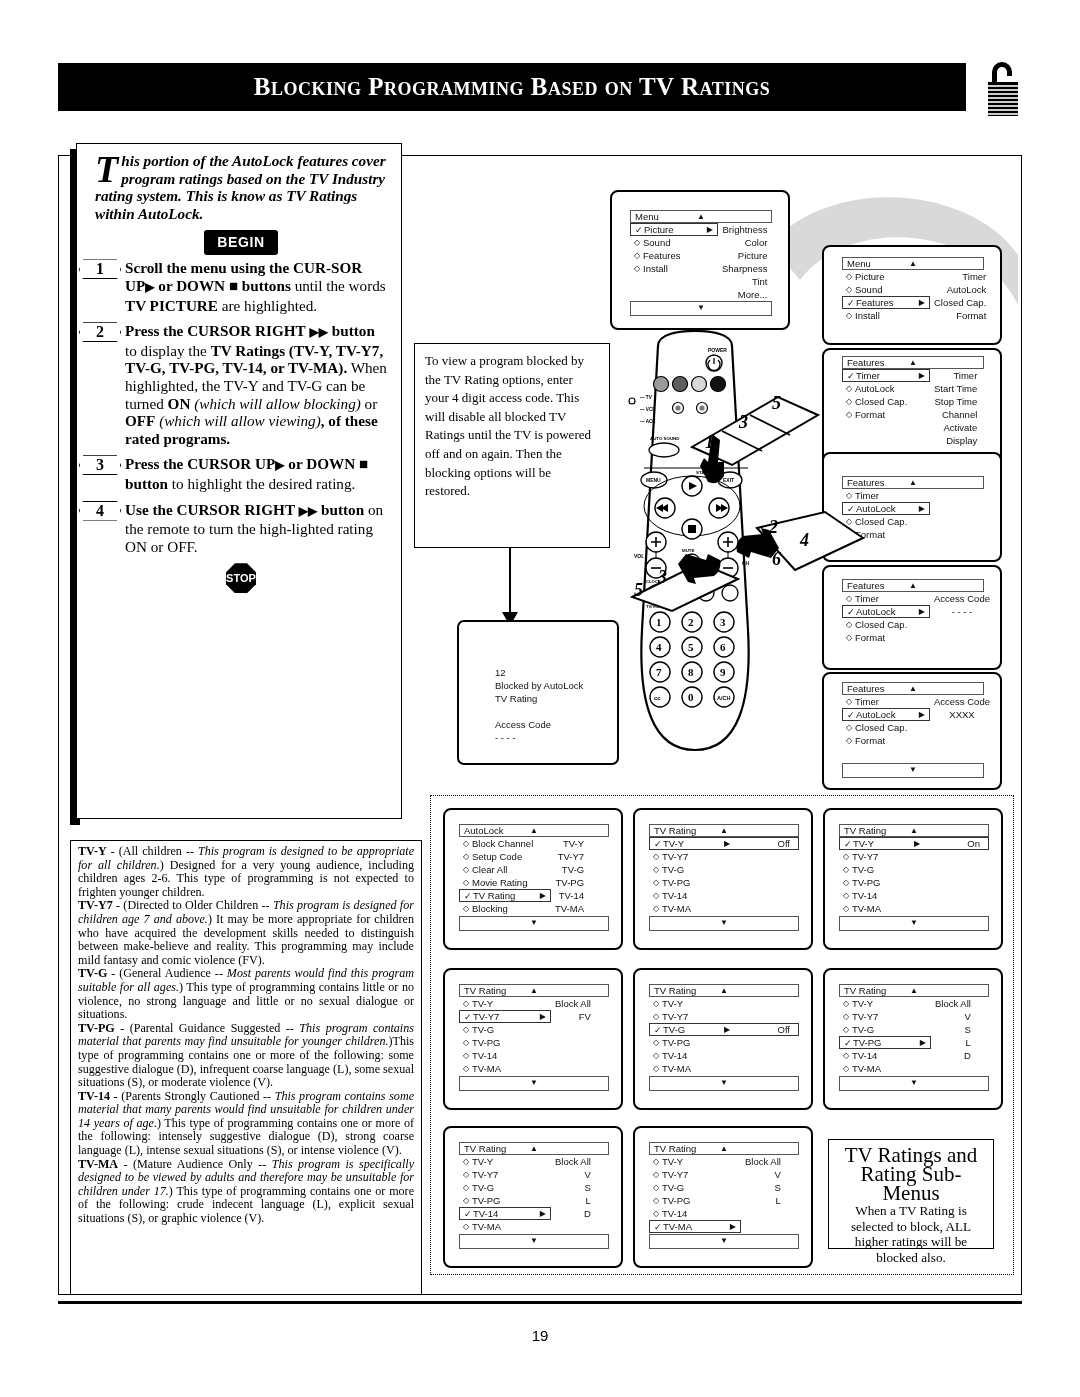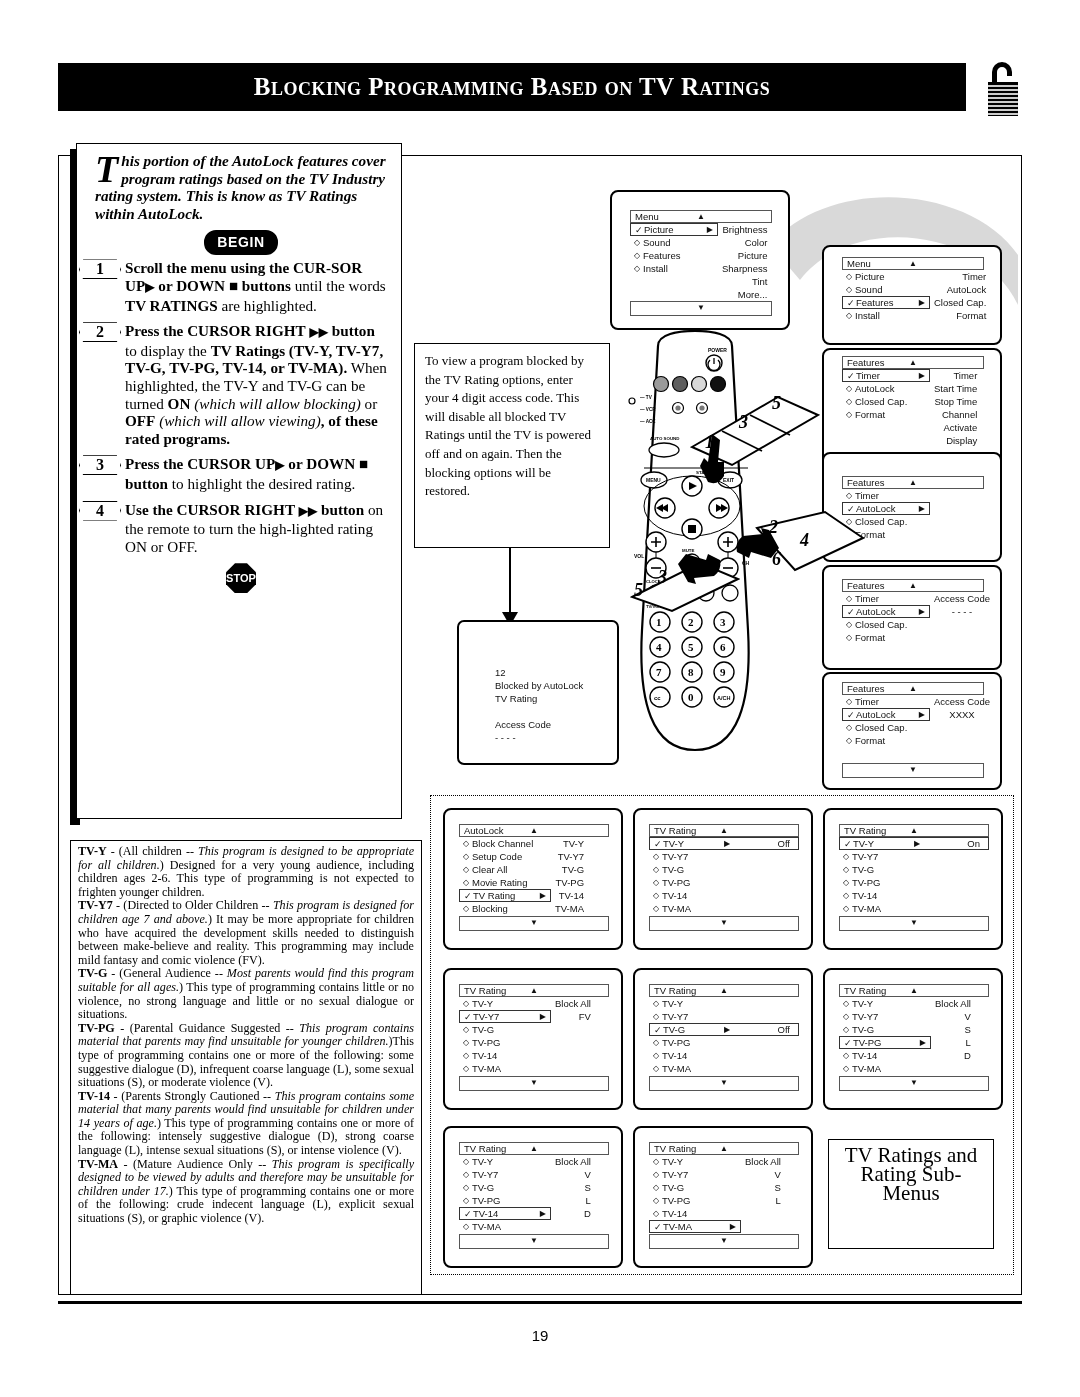--- a/index.html
+++ b/index.html
@@ -25,21 +25,21 @@
 
   
   .instr{position:absolute;left:76px;top:143px;width:326px;height:676px;
       background:#fff;border:1.5px solid #000;box-sizing:border-box;padding:8px 14px 6px 18px;}
   .instr-shadow{position:absolute;left:70px;top:149px;width:10px;height:676px;background:#000;}
   .instr p{margin:0 0 8px 0;font-size:15.2px;line-height:17.6px;}
   .ital{font-style:italic;font-weight:bold;}
   .dropcap{float:left;font-size:38px;line-height:30px;font-weight:bold;font-style:italic;
       padding:2px 3px 0 0;}
   .begin-wrap{text-align:center;margin:6px 0 4px 0;}
-  .begin{display:inline-block;border:2.5px solid #000;border-radius:12px;background:#000;
+  .begin{display:inline-block;border:2.5px solid #000;border-radius:3px;background:#000;
       color:#fff;font-family:"Liberation Sans",sans-serif;font-weight:bold;
       font-size:14px;padding:2px 11px 3px 11px;letter-spacing:.6px;}
   .stop-wrap{text-align:center;margin-top:8px;}
   .stop{display:inline-block;width:30px;height:30px;background:#000;color:#fff;
       font-family:"Liberation Sans",sans-serif;font-weight:bold;font-size:11px;
       line-height:30px;text-align:center;
       clip-path:polygon(30% 0,70% 0,100% 30%,100% 70%,70% 100%,30% 100%,0 70%,0 30%);}
   .step{position:relative;padding-left:30px;margin:0 0 8px 0;}
   .stepnum{position:absolute;left:-16px;top:0px;width:40px;height:18px;
       font-family:"Liberation Serif",serif;font-weight:bold;font-size:16px;
@@ -141,21 +141,21 @@
   <div class="instr-shadow"></div>
   <div class="instr">
     <p class="ital"><span class="dropcap">T</span><span>his portion of the AutoLock features cover program ratings based on the TV Industry rating system. This is know as TV Ratings within AutoLock.</span></p>
 
     <div class="begin-wrap">
       <span class="begin">BEGIN</span>
     </div>
 
     <div class="step">
       <span class="stepnum">1</span>
-      <p><span class="b">Scroll the menu using the CUR-SOR UP</span><span class="b tri-r">▶</span> <span class="b">or DOWN</span> <span class="b">■</span> <span class="b">buttons</span> <span>until the words </span><span class="b">TV RATINGS</span><span> are highlighted.</span></p>
+      <p><span class="b">Scroll the menu using the CUR-SOR UP</span><span class="b tri-r">▶</span> <span class="b">or DOWN</span> <span class="b">■</span> <span class="b">buttons</span> <span>until the words </span><span class="b">TV PICTURE</span><span> are highlighted.</span></p>
     </div>
 
     <div class="step">
       <span class="stepnum">2</span>
       <p><span class="b">Press the CURSOR RIGHT</span> <span class="b tri-r">▶▶</span> <span class="b">button</span><span> to display the </span><span class="b">TV Ratings (TV-Y, TV-Y7, TV-G, TV-PG, TV-14, or TV-MA).</span><span> When highlighted, the TV-Y and TV-G can be turned </span><span class="b">ON</span> <span class="i">(which will allow blocking)</span><span> or </span><span class="b">OFF</span> <span class="i">(which will allow viewing)</span><span class="b">, of these rated programs.</span></p>
     </div>
 
 
     <div class="step">
       <span class="stepnum">3</span>
@@ -690,20 +690,21 @@
         <div>S</div>
         <div>L</div>
       </div>
       <div class="foot" style="margin-top:1px">▼</div>
     </div>
   </div>
 
   <div class="caption">
     <div class="t">TV Ratings and</div>
     <div class="t">Rating Sub-Menus</div>
+    <div class="s">When a TV Rating is selected to block, ALL higher ratings will be blocked also.</div>
   </div>
 
   <div class="ratings">
     <p><span class="b">TV-Y</span><span> - </span><span>(All children -- </span><span class="i">This program is designed to be appropriate for all children.</span><span>) Designed for a very young audience, including children ages 2-6. This type of programming is not expected to frighten younger children.</span></p>
     <p><span class="b">TV-Y7</span><span> - </span><span>(Directed to Older Children -- </span><span class="i">This program is designed for children age 7 and above.</span><span>) It may be more appropriate for children who have acquired the development skills needed to distinguish between make-believe and reality. This programming may include mild fantasy and comic violence (FV).</span></p>
     <p><span class="b">TV-G</span><span> - </span><span>(General Audience -- </span><span class="i">Most parents would find this program suitable for all ages.</span><span>) This type of programming contains little or no violence, no strong language and little or no sexual dialogue or situations.</span></p>
     <p><span class="b">TV-PG</span><span> - </span><span>(Parental Guidance Suggested -- </span><span class="i">This program contains material that parents may find unsuitable for younger children.</span><span>)This type of programming contains one or more of the following: some suggestive dialogue (D), infrequent coarse language (L), some sexual situations (S), or moderate violence (V).</span></p>
     <p><span class="b">TV-14</span><span> - </span><span>(Parents Strongly Cautioned -- </span><span class="i">This program contains some material that many parents would find unsuitable for children under 14 years of age.</span><span>) This type of programming contains one or more of the following: intensely suggestive dialogue (D), strong coarse language (L), intense sexual situations (S), or intense violence (V).</span></p>
     <p><span class="b">TV-MA</span><span> - </span><span>(Mature Audience Only -- </span><span class="i">This program is specifically designed to be viewed by adults and therefore may be unsuitable for children under 17.</span><span>) This type of programming contains one or more of the following: crude indecent language (L), explicit sexual situations (S), or graphic violence (V).</span></p>
   </div>

